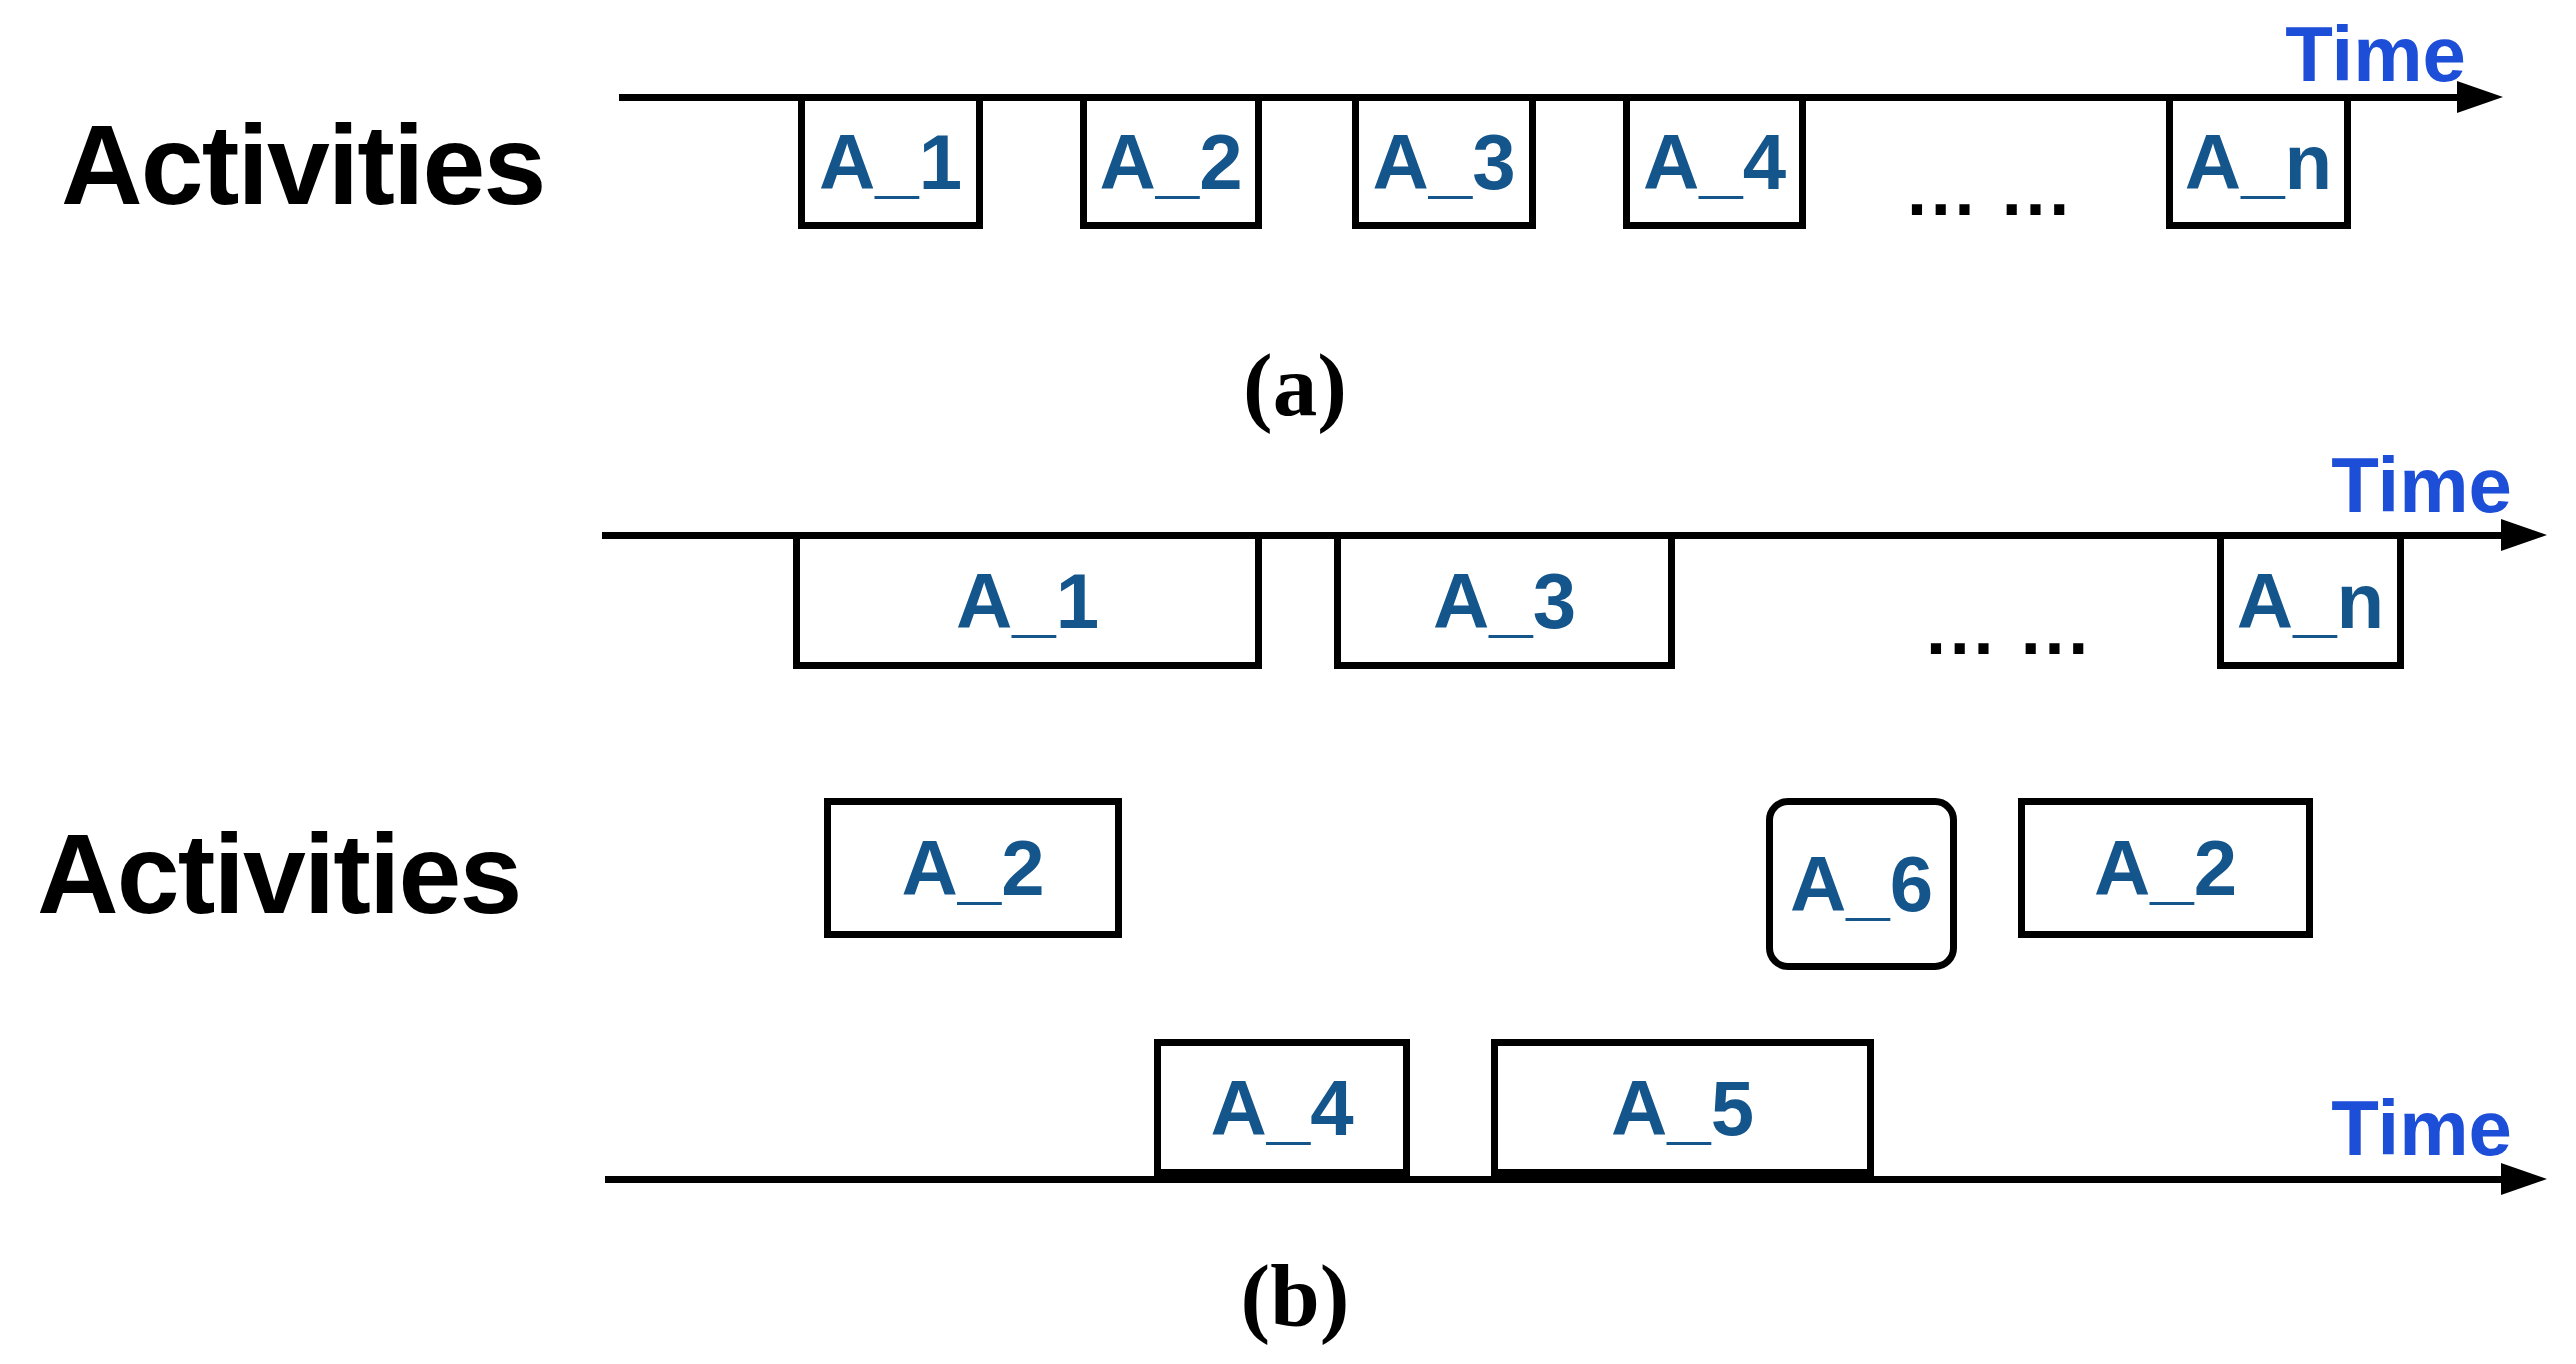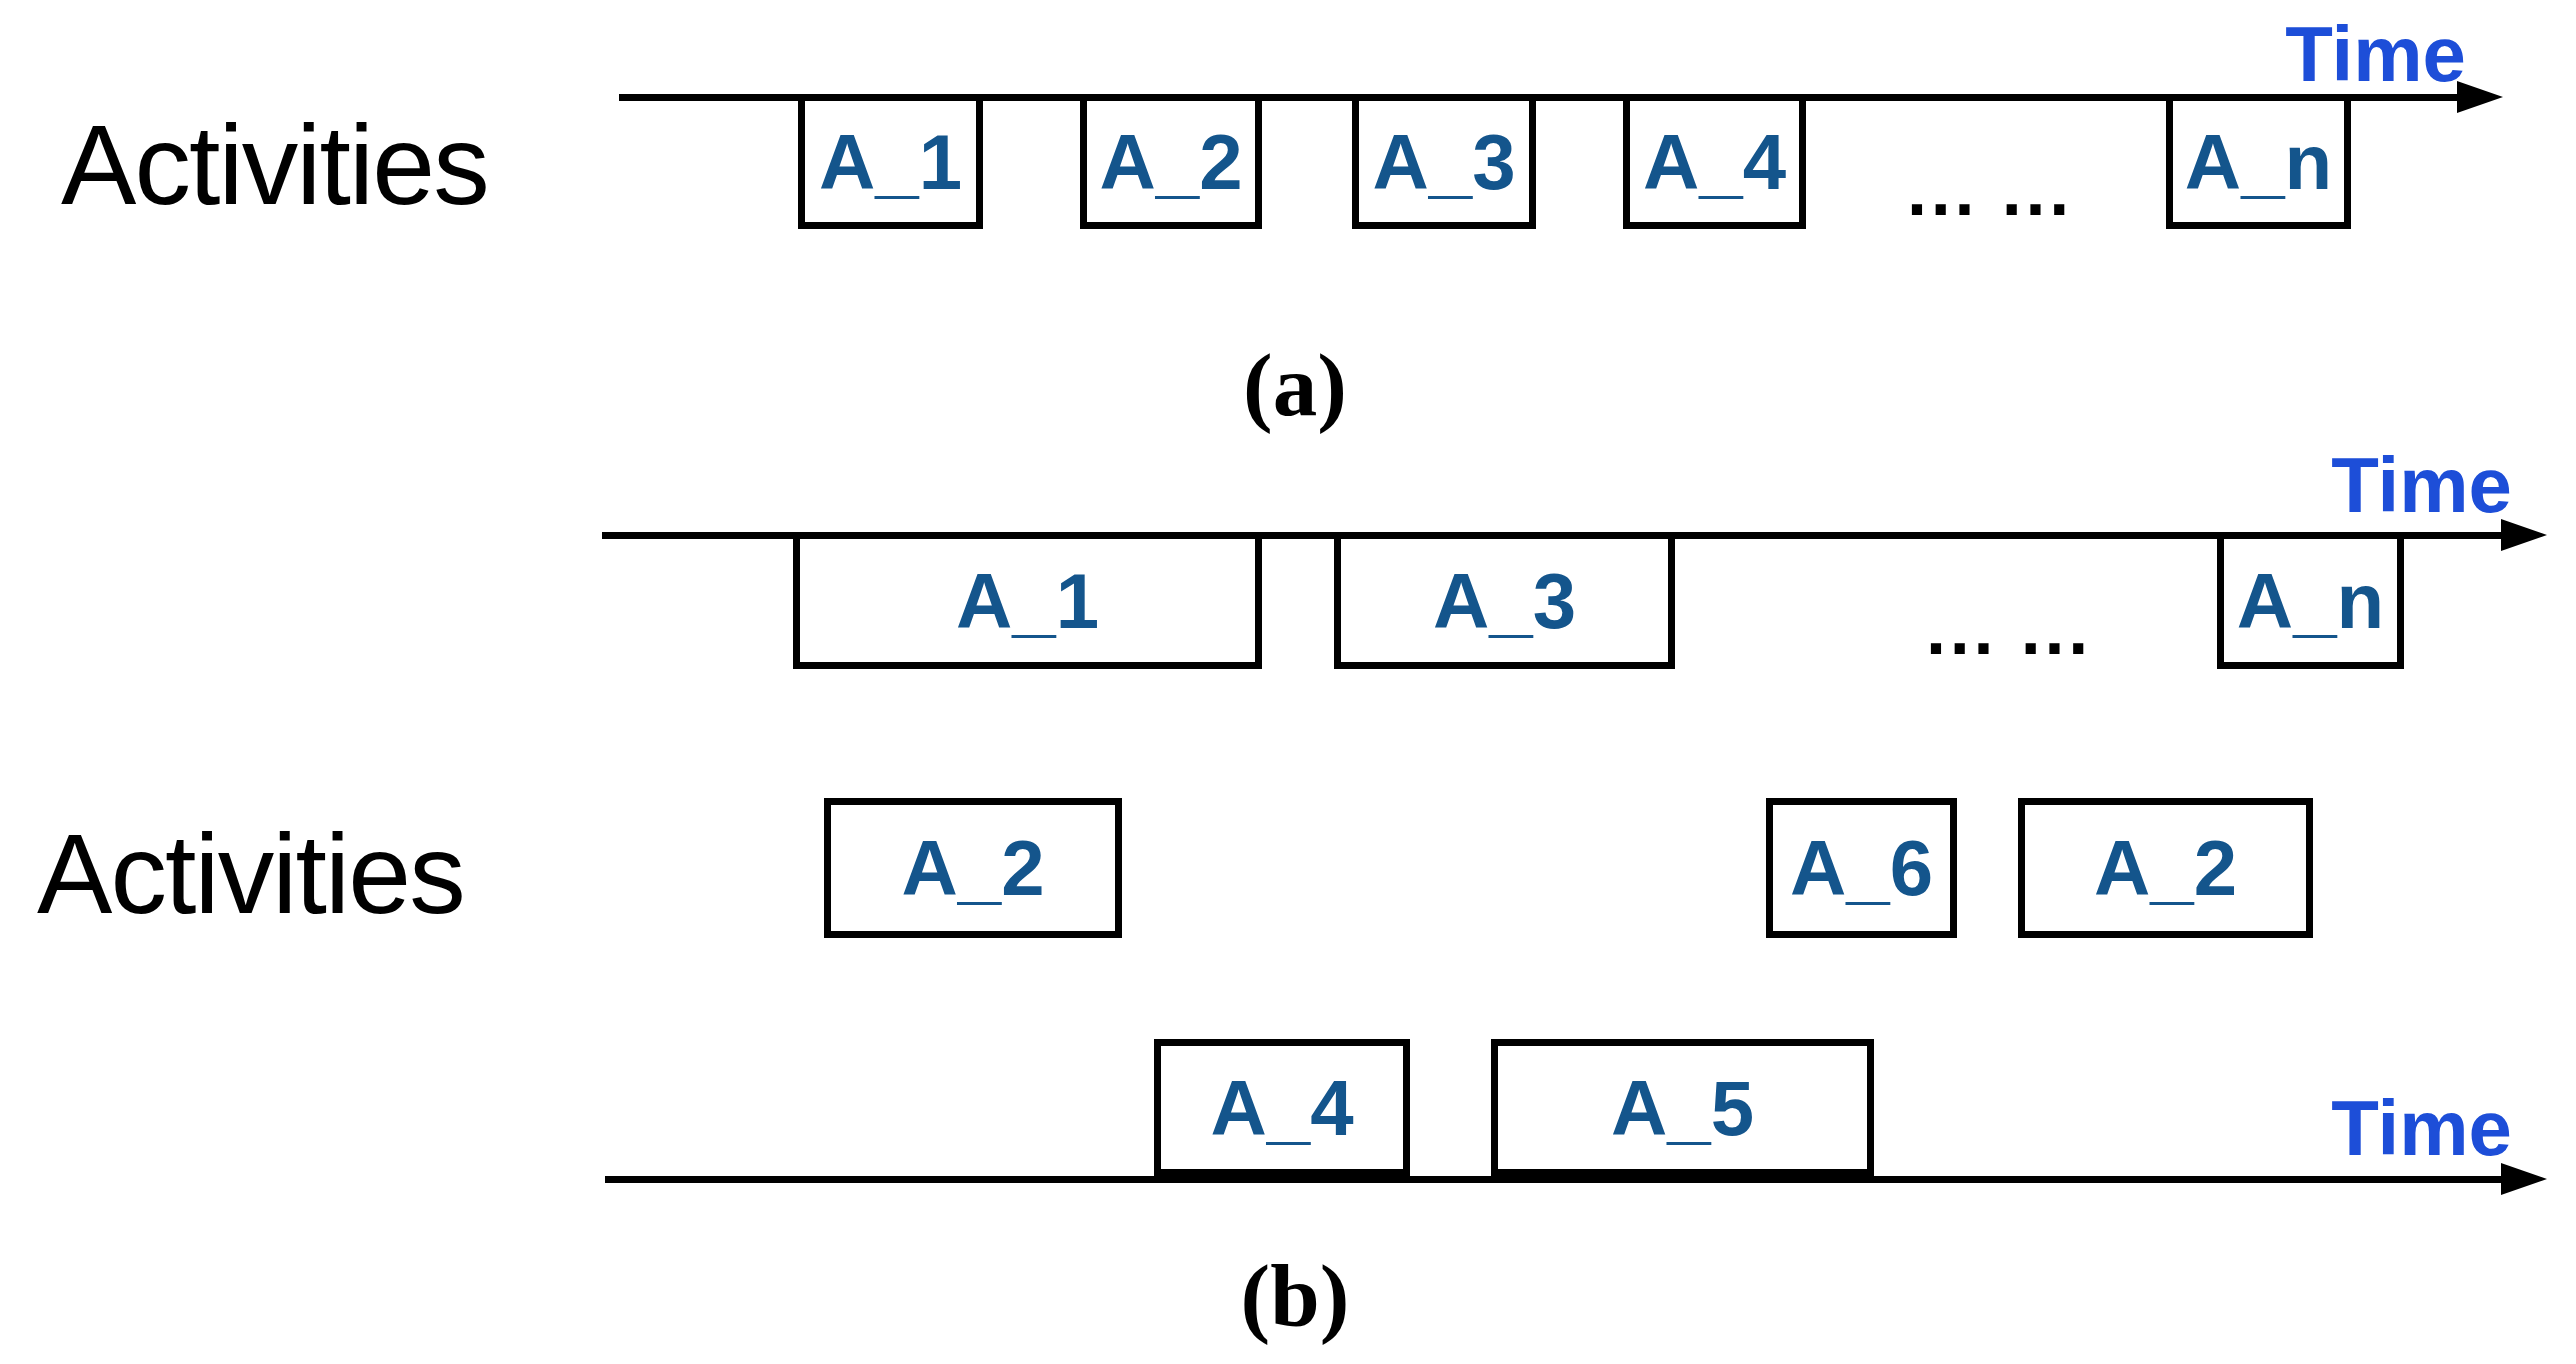--- a/index.html
+++ b/index.html
@@ -11,21 +11,21 @@
     position: relative;
     width: 2576px;
     height: 1364px;
     background: #ffffff;
     overflow: hidden;
     font-family: "Liberation Sans", "DejaVu Sans", sans-serif;
   }
   .abs { position: absolute; }
   .axis-label {
     font-size: 113px;
-    font-weight: normal;
+    font-weight: bold;
     color: #000000;
     letter-spacing: -1.9px;
     white-space: nowrap;
     line-height: 1;
   }
   .time-label {
     font-size: 78px;
     font-weight: bold;
     color: #1d4ed8;
     text-align: right;
@@ -121,21 +121,21 @@
     <span>A_3</span>
   </div>
   <div class="abs ellipsis" style="left:1893px; top:532px; width:232px; height:137px;">... ...</div>
   <div class="abs act-box" style="left:2217px; top:532px; width:187px; height:137px;">
     <span>A_n</span>
   </div>
 
   <div class="abs act-box" style="left:824px;  top:798px; width:298px; height:140px;">
     <span>A_2</span>
   </div>
-  <div class="abs act-box" style="left:1766px; top:798px; width:191px; height:140px;">
+  <div class="abs act-box" style="left:1766px; top:798px; width:191px; height:172px;border-radius:22px;">
     <span>A_6</span>
   </div>
   <div class="abs act-box" style="left:2018px; top:798px; width:295px; height:140px;">
     <span>A_2</span>
   </div>
 
   <div class="abs act-box" style="left:1154px; top:1039px; width:256px; height:137px;">
     <span>A_4</span>
   </div>
   <div class="abs act-box" style="left:1491px; top:1039px; width:383px; height:137px;">

